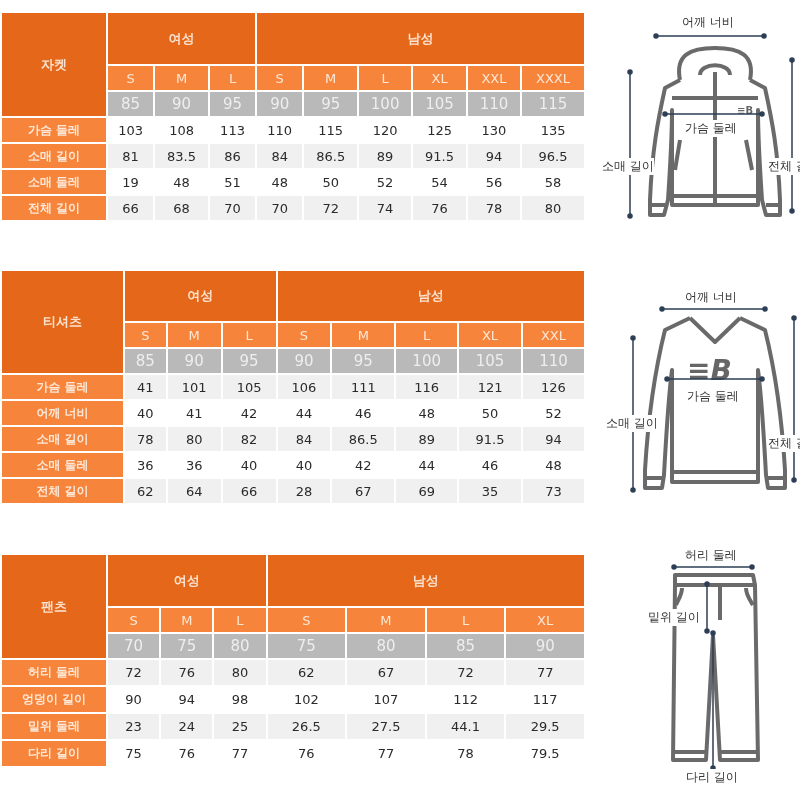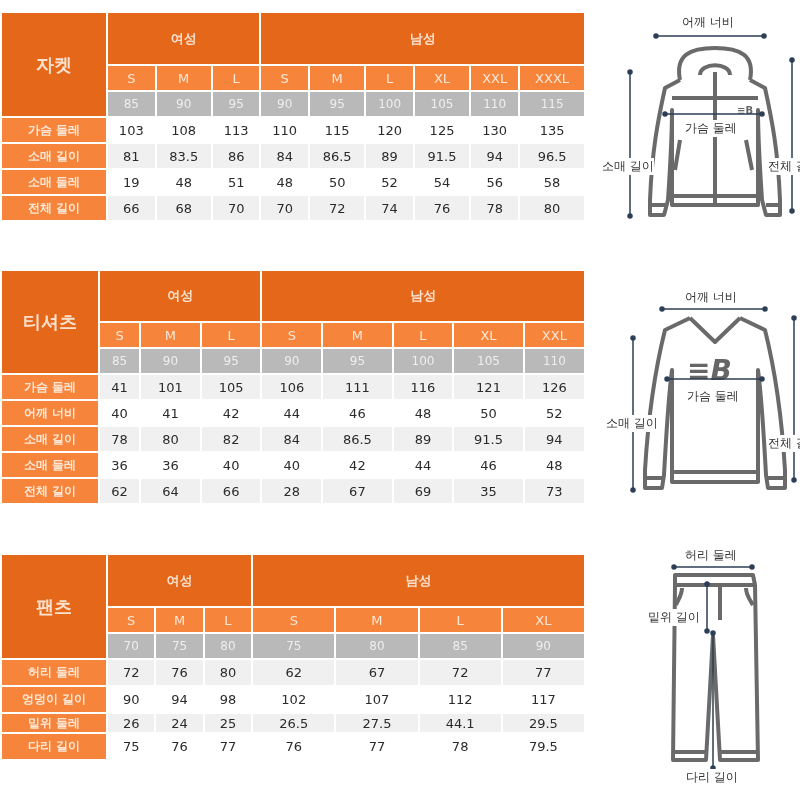--- a/index.html
+++ b/index.html
@@ -1,24 +1,24 @@
 <!DOCTYPE html>
 <html><head>
 <meta charset="utf-8">
 <style>
   * { box-sizing: border-box; margin: 0; padding: 0; }
   html, body { width: 800px; height: 800px; background: #ffffff; overflow: hidden; }
   body { position: relative; font-family: "DejaVu Sans", "Liberation Sans", sans-serif; }
 
   .size-table { position: absolute; border-collapse: separate; border-spacing: 2px; left: 0; }
   .size-table td { text-align: center; vertical-align: middle; padding: 0; white-space: nowrap; }
-  .cat { background: #e5681a; color: #fbe2cf; font-size: 18px; font-weight: bold; }
+  .cat { background: #e5681a; color: #fbe2cf; font-size: 13px; font-weight: bold; }
   .gender { background: #e5681a; color: #fbe2cf; font-size: 13px; font-weight: bold; }
   .size { background: #f7843b; color: #fde7d6; font-size: 13px; }
-  .num { background: #b9b9b9; color: #eeeeee; font-size: 12px; }
+  .num { background: #b9b9b9; color: #eeeeee; font-size: 15px; }
   .rowlabel { background: #f7843b; color: #fde7d6; font-size: 12px; font-weight: bold; }
   .val { color: #2b2b2b; font-size: 13px; background: #ffffff; }
   .shade .val { background: #f0f0f0; }
 
   #jacket-table { top: 11px; width: 586px; }
   #tshirt-table { top: 269px; width: 586px; }
   #pants-table { top: 553px; width: 586px; }
 
   .illus { position: absolute; }
   .illus svg { position: absolute; left: 0; top: 0; }
@@ -141,21 +141,21 @@
   </svg>
   <span class="lbl" style="left:92px;top:14px;">어깨 너비</span>
   <span class="lbl" style="left:95px;top:120px;">가슴 둘레</span>
   <span class="lbl" style="left:12px;top:158px;">소매 길이</span>
   <span class="lbl" style="left:178px;top:158px;">전체 길이</span>
 </div>
 
 <table class="size-table" id="tshirt-table">
   <tbody>
       <tr style="height:50px">
-    <td class="cat" rowspan="3" style="width:96px">티셔츠</td>
+    <td class="cat" rowspan="3" style="width:121px">티셔츠</td>
     <td class="gender" colspan="3">여성</td>
     <td class="gender" colspan="5">남성</td>
   </tr>
   <tr style="height:24px">
     <td class="size">S</td>
     <td class="size">M</td>
     <td class="size">L</td>
     <td class="size">S</td>
     <td class="size">M</td>
     <td class="size">L</td>
@@ -299,23 +299,23 @@
   <tr style="height:25px">
     <td class="rowlabel">엉덩이 길이</td>
     <td class="val">90</td>
     <td class="val">94</td>
     <td class="val">98</td>
     <td class="val">102</td>
     <td class="val">107</td>
     <td class="val">112</td>
     <td class="val">117</td>
   </tr>
-  <tr class="shade" style="height:18px">
+  <tr class="shade" style="height:25px">
     <td class="rowlabel">밑위 둘레</td>
-    <td class="val">26</td>
+    <td class="val">23</td>
     <td class="val">24</td>
     <td class="val">25</td>
     <td class="val">26.5</td>
     <td class="val">27.5</td>
     <td class="val">44.1</td>
     <td class="val">29.5</td>
   </tr>
   <tr style="height:25px">
     <td class="rowlabel">다리 길이</td>
     <td class="val">75</td>

